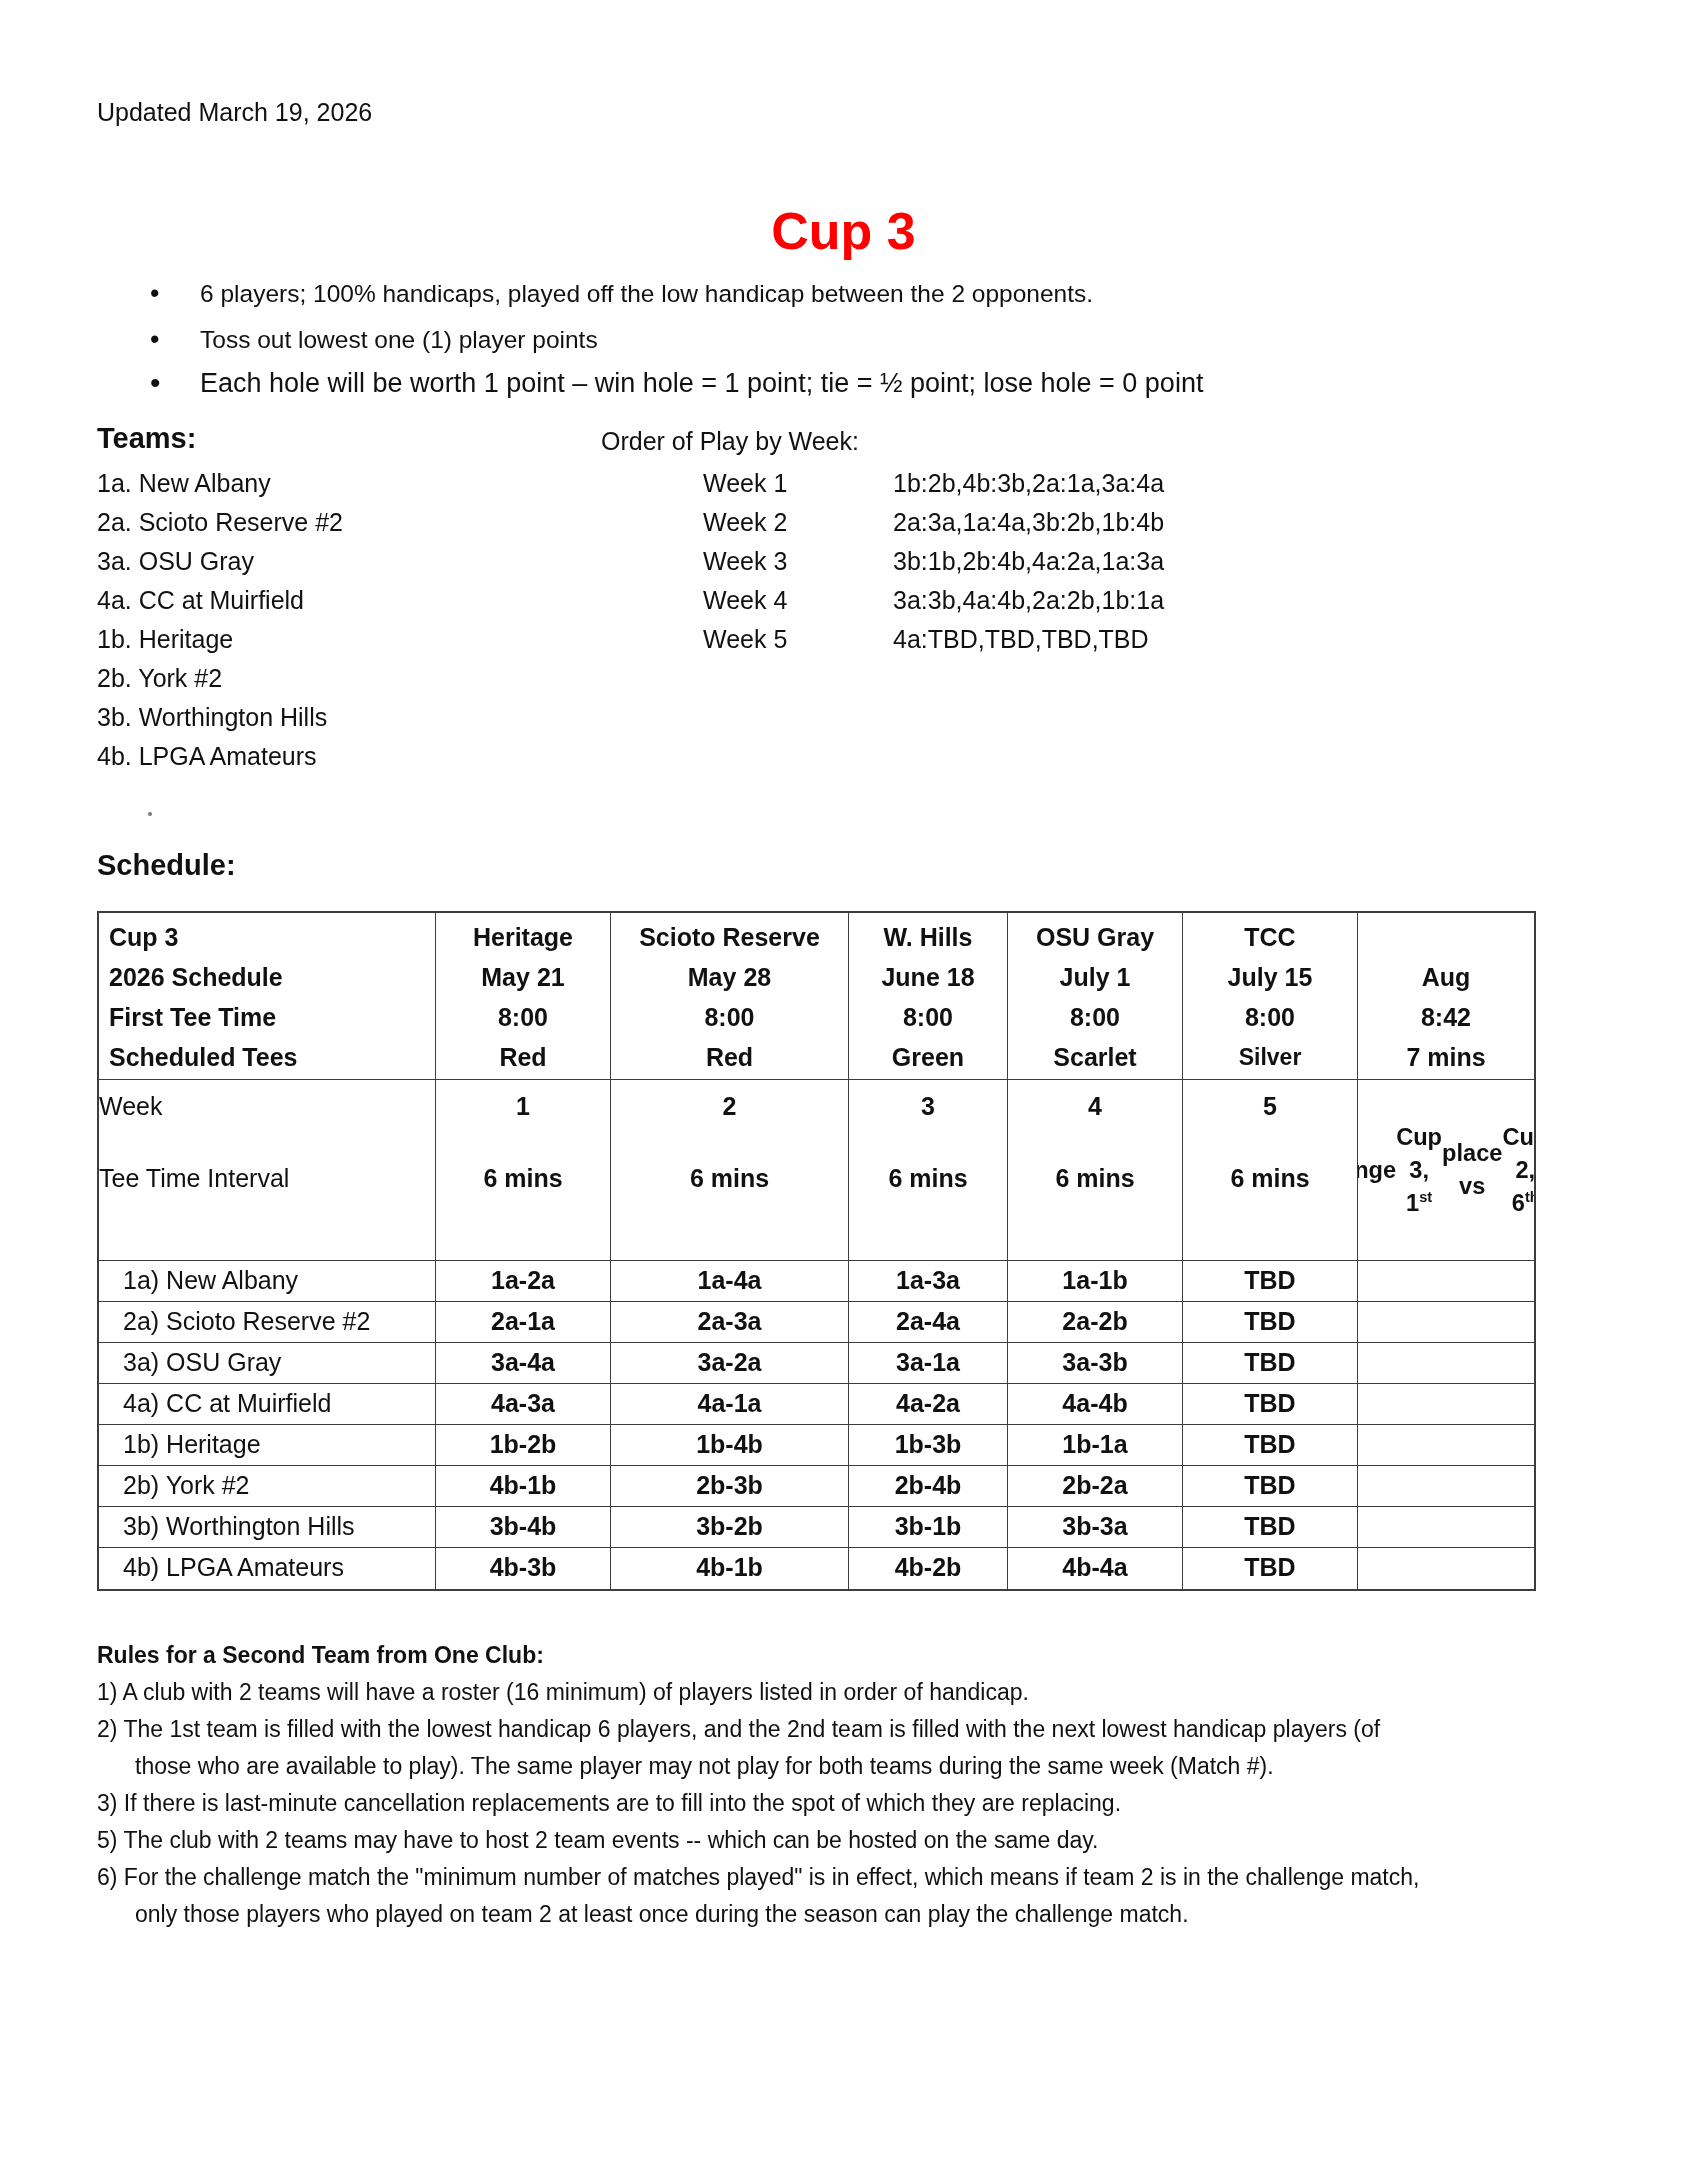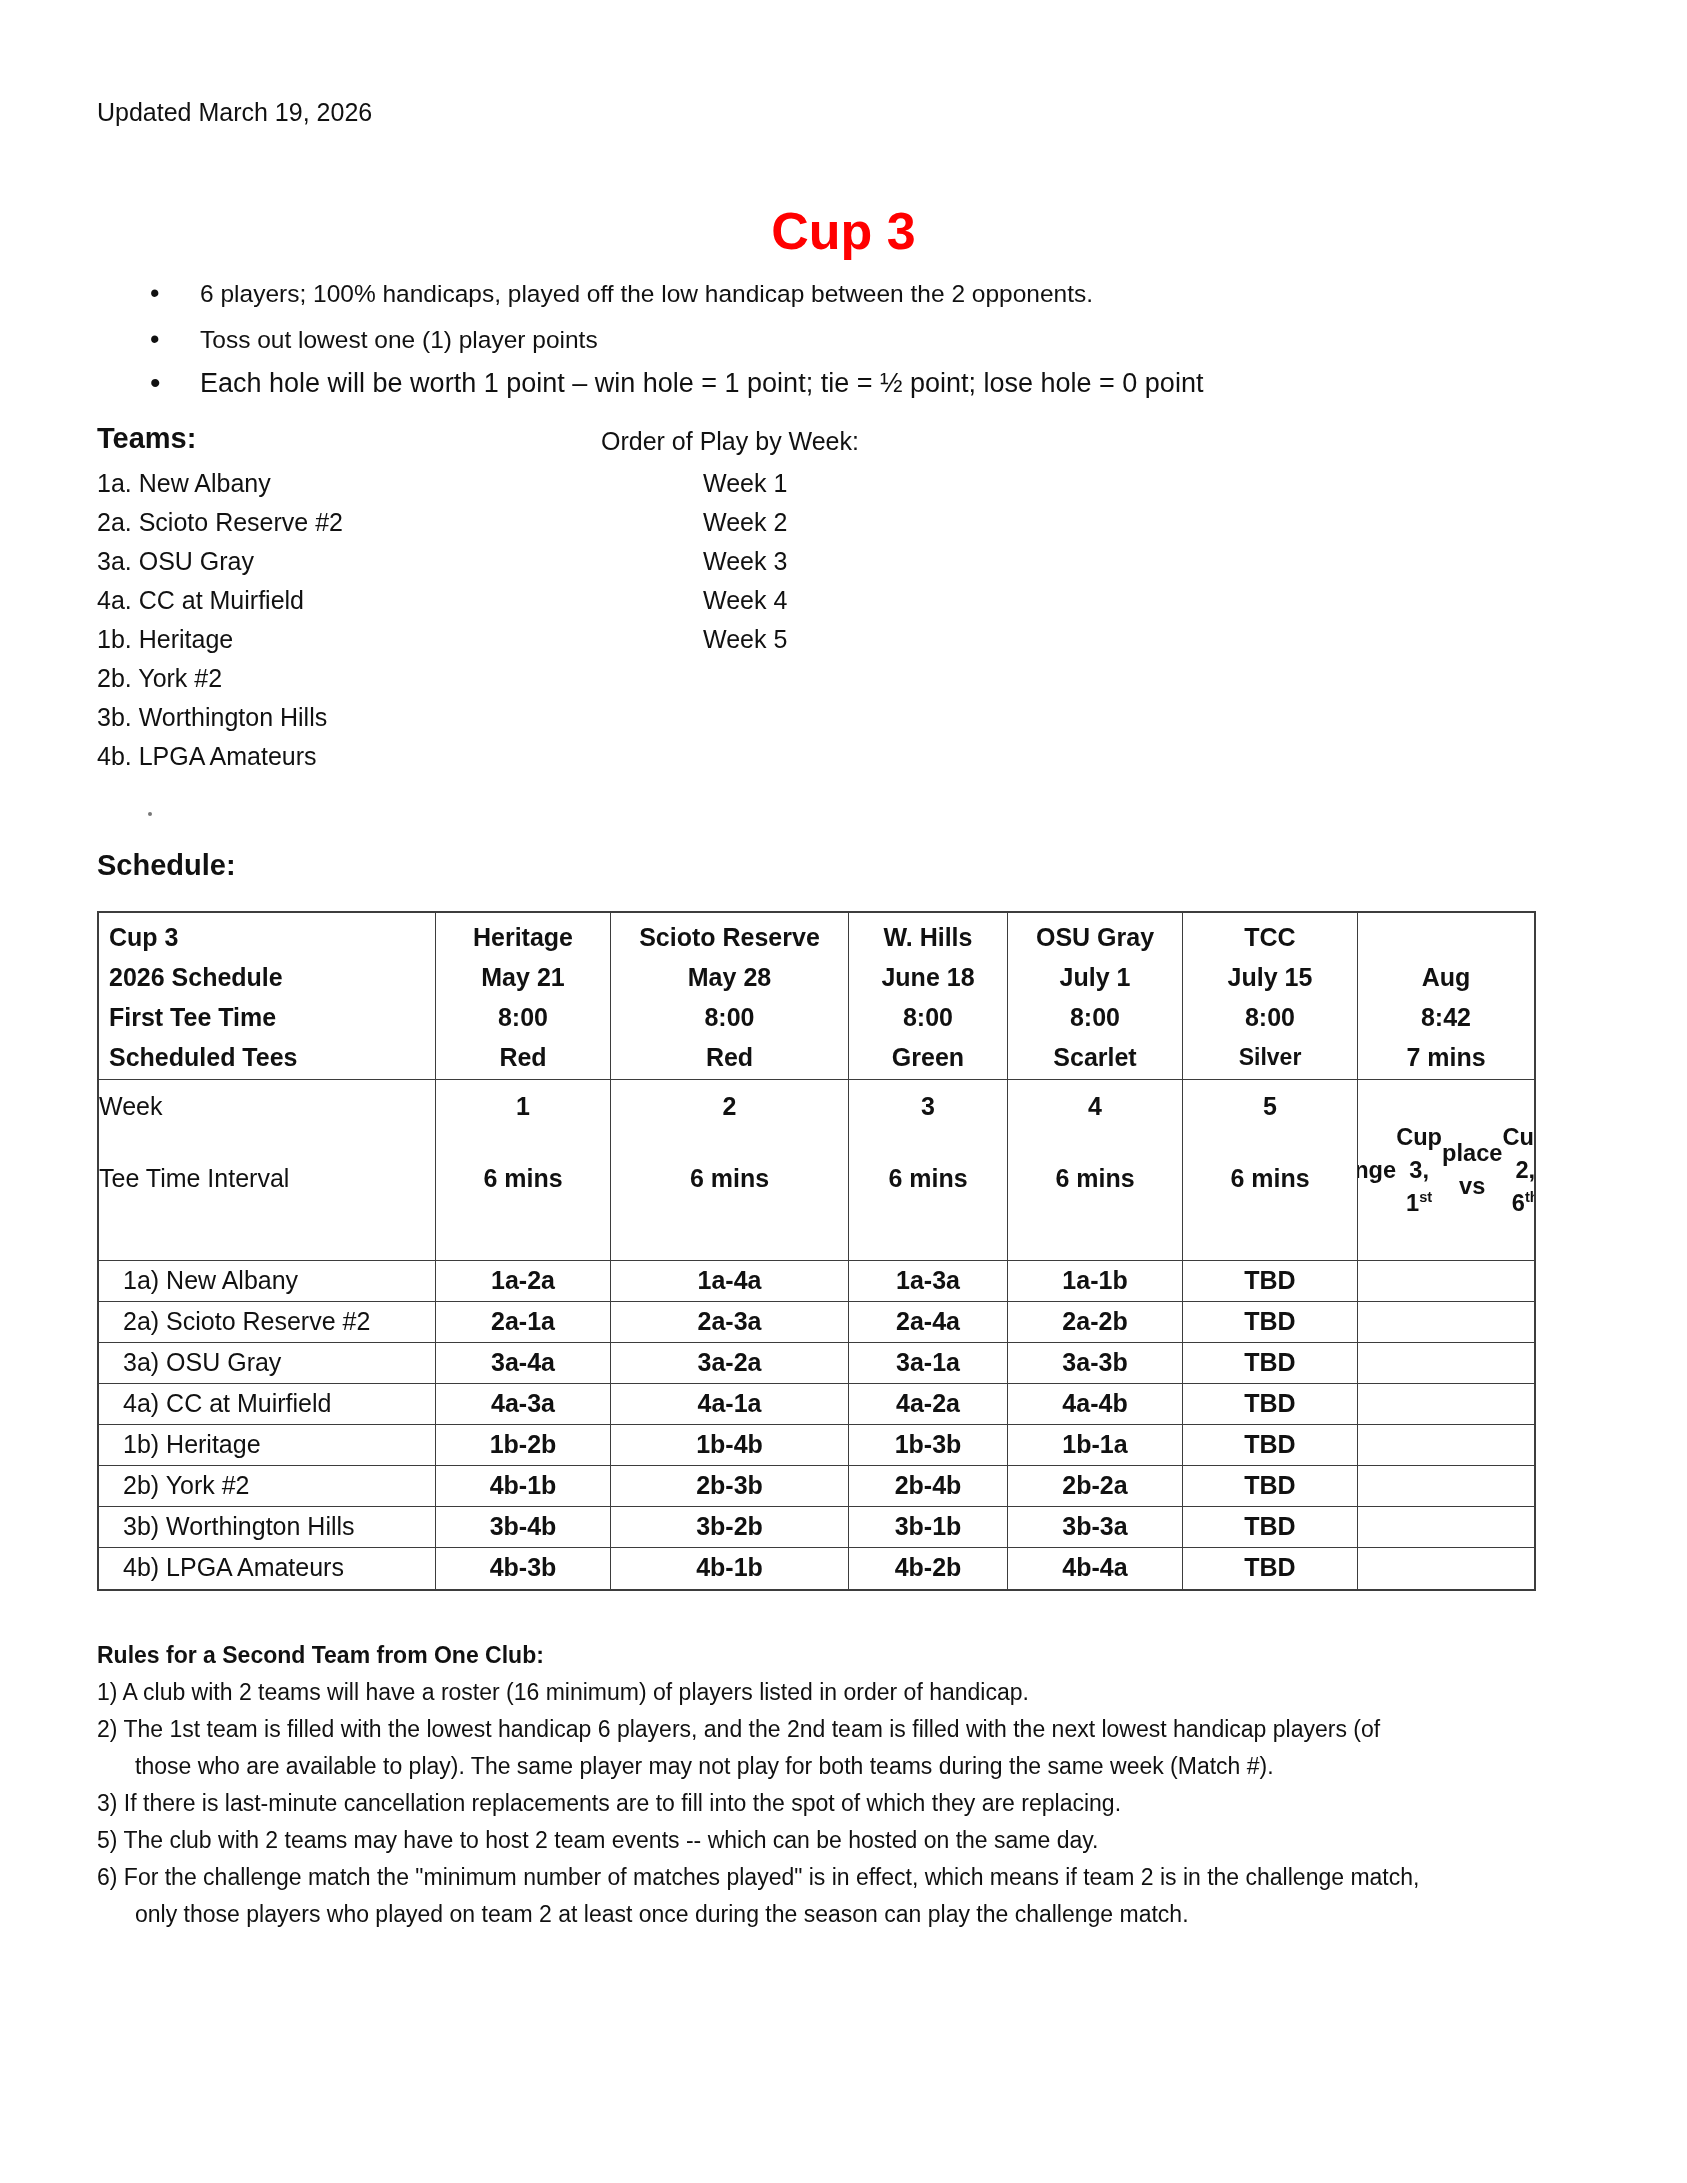--- a/index.html
+++ b/index.html
@@ -88,20 +88,27 @@
   </div>
 
   <div class="week-labels">
     <div>Week 1</div>
     <div>Week 2</div>
     <div>Week 3</div>
     <div>Week 4</div>
     <div>Week 5</div>
   </div>
 
+  <div class="week-values">
+    <div>1b:2b,4b:3b,2a:1a,3a:4a</div>
+    <div>2a:3a,1a:4a,3b:2b,1b:4b</div>
+    <div>3b:1b,2b:4b,4a:2a,1a:3a</div>
+    <div>3a:3b,4a:4b,2a:2b,1b:1a</div>
+    <div>4a:TBD,TBD,TBD,TBD</div>
+  </div>
 
   <div class="stray-mark"></div>
 
   <div class="schedule-heading">Schedule:</div>
 
   <div class="sched-table">
 
     <div class="tc h1cell left">
       <div class="h1l">Cup 3</div>
       <div class="h1l">2026 Schedule</div>

